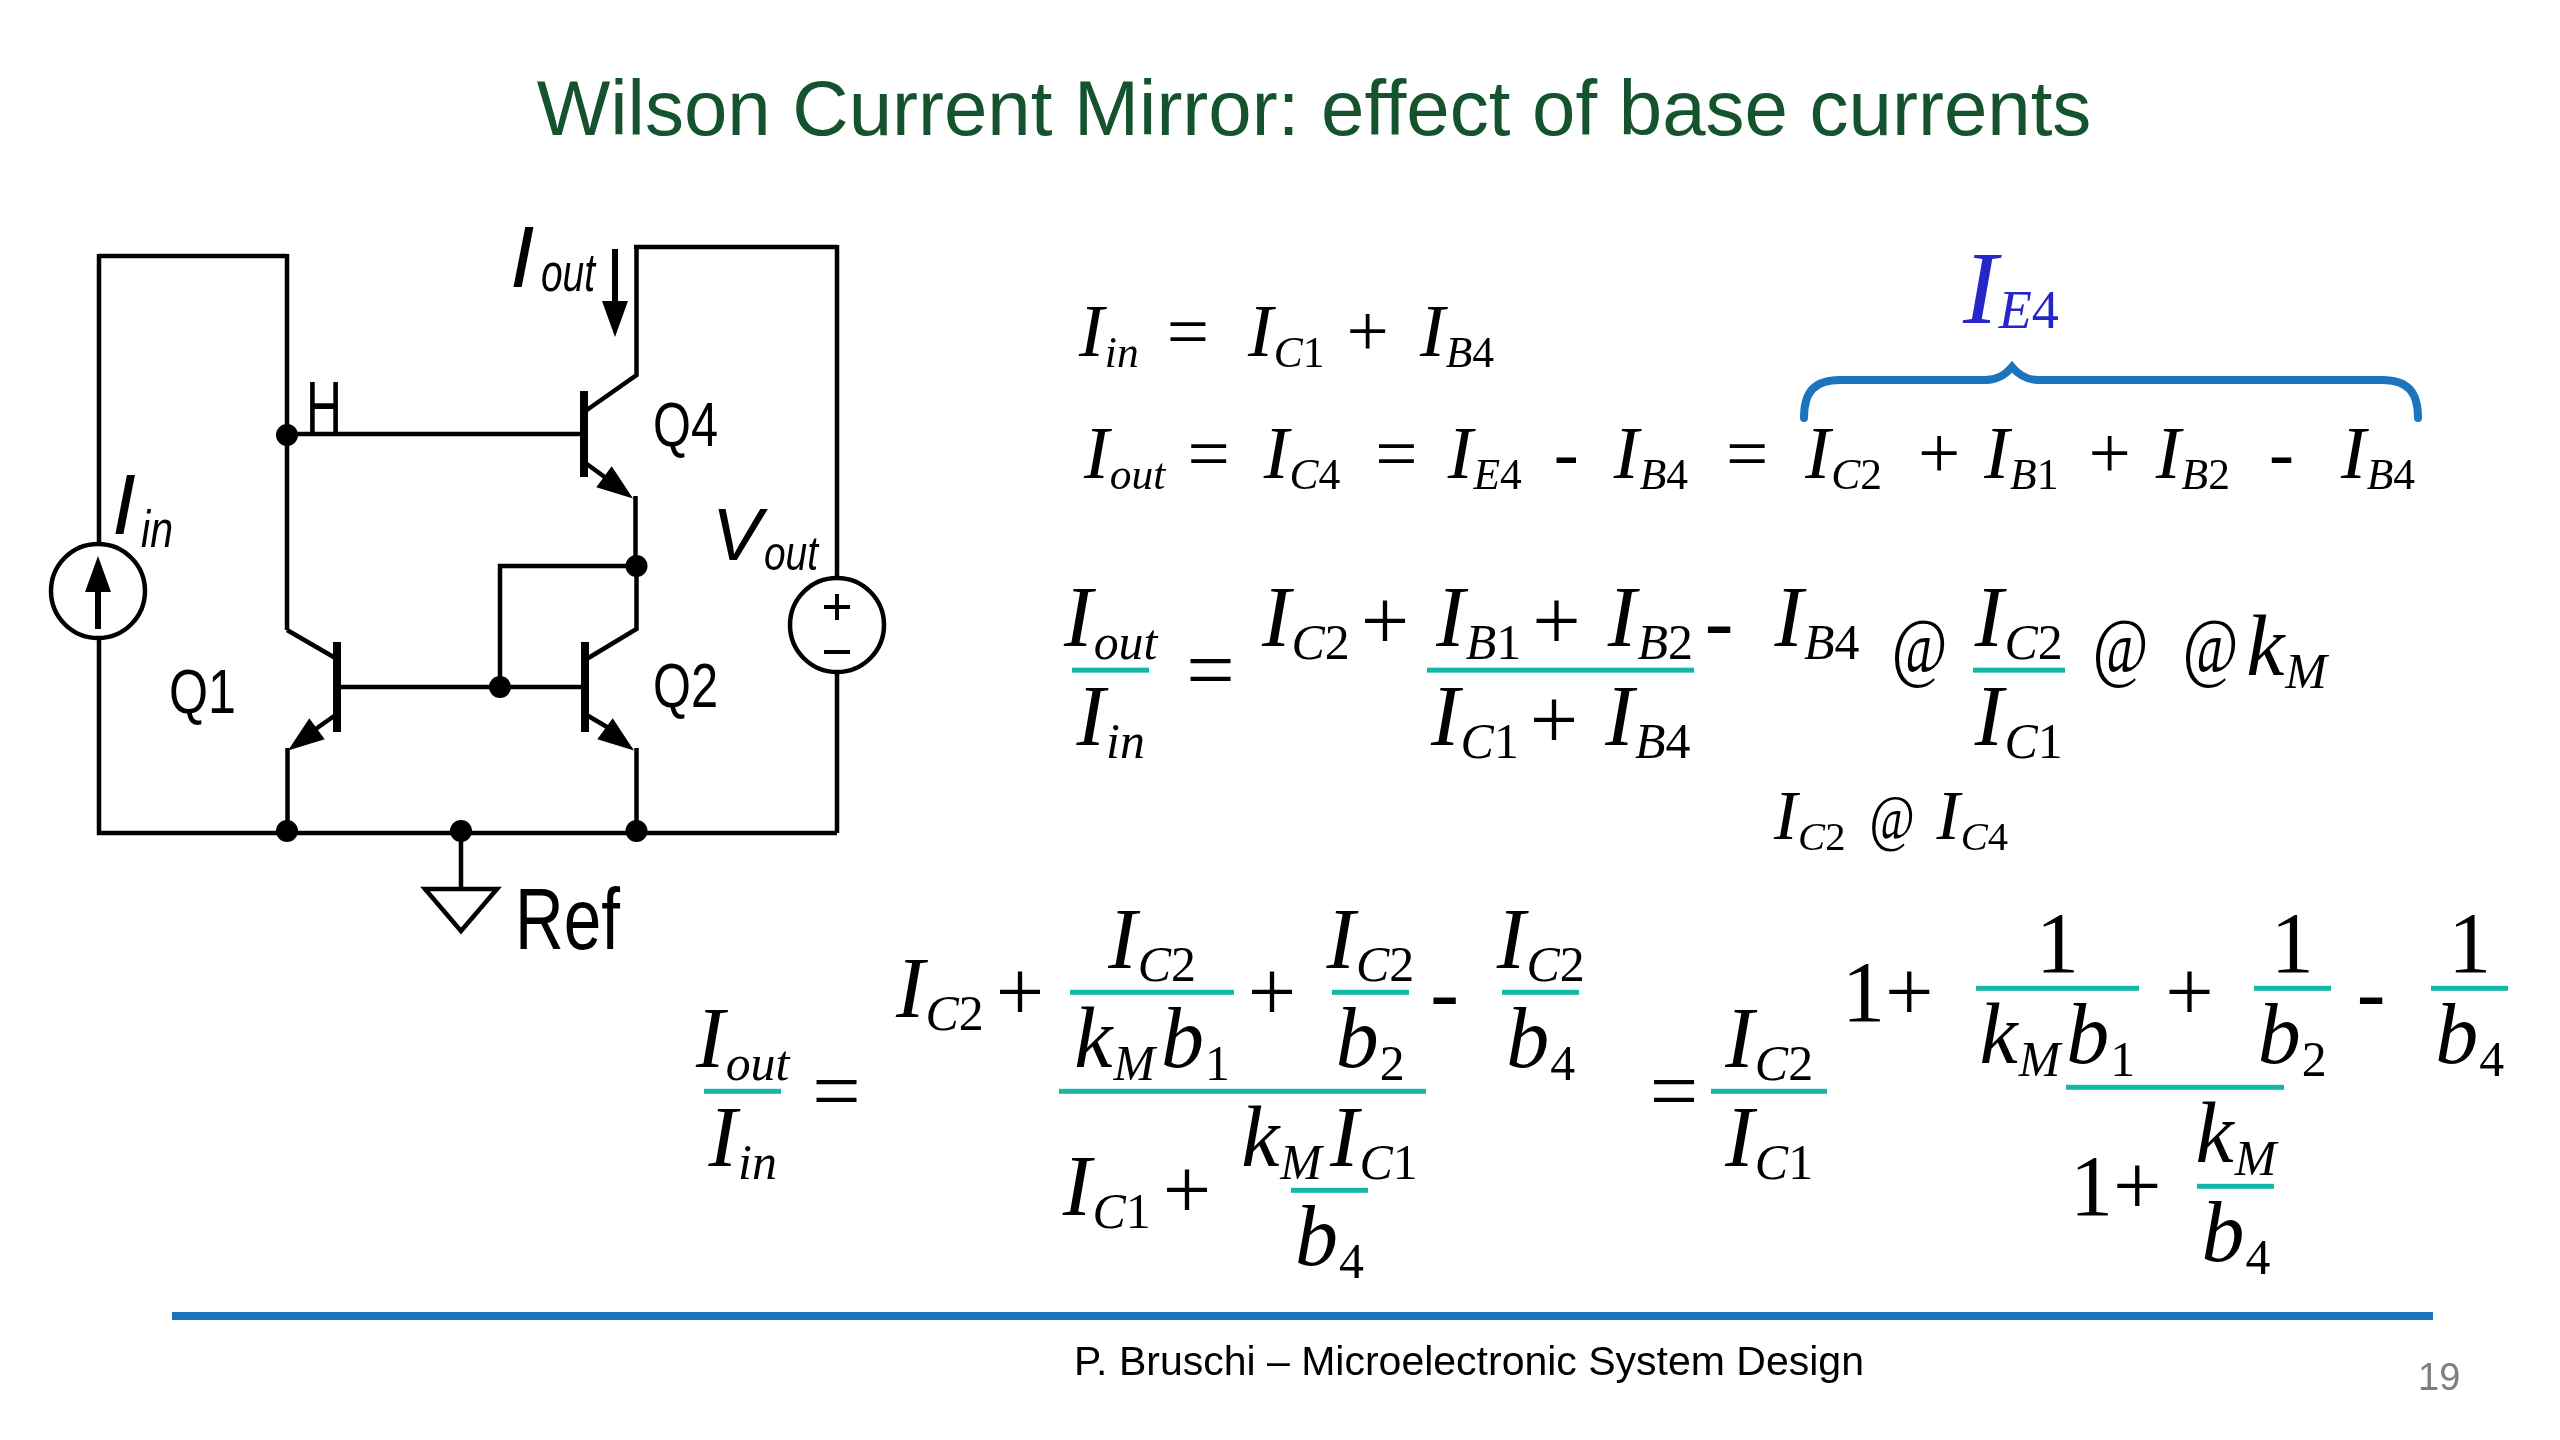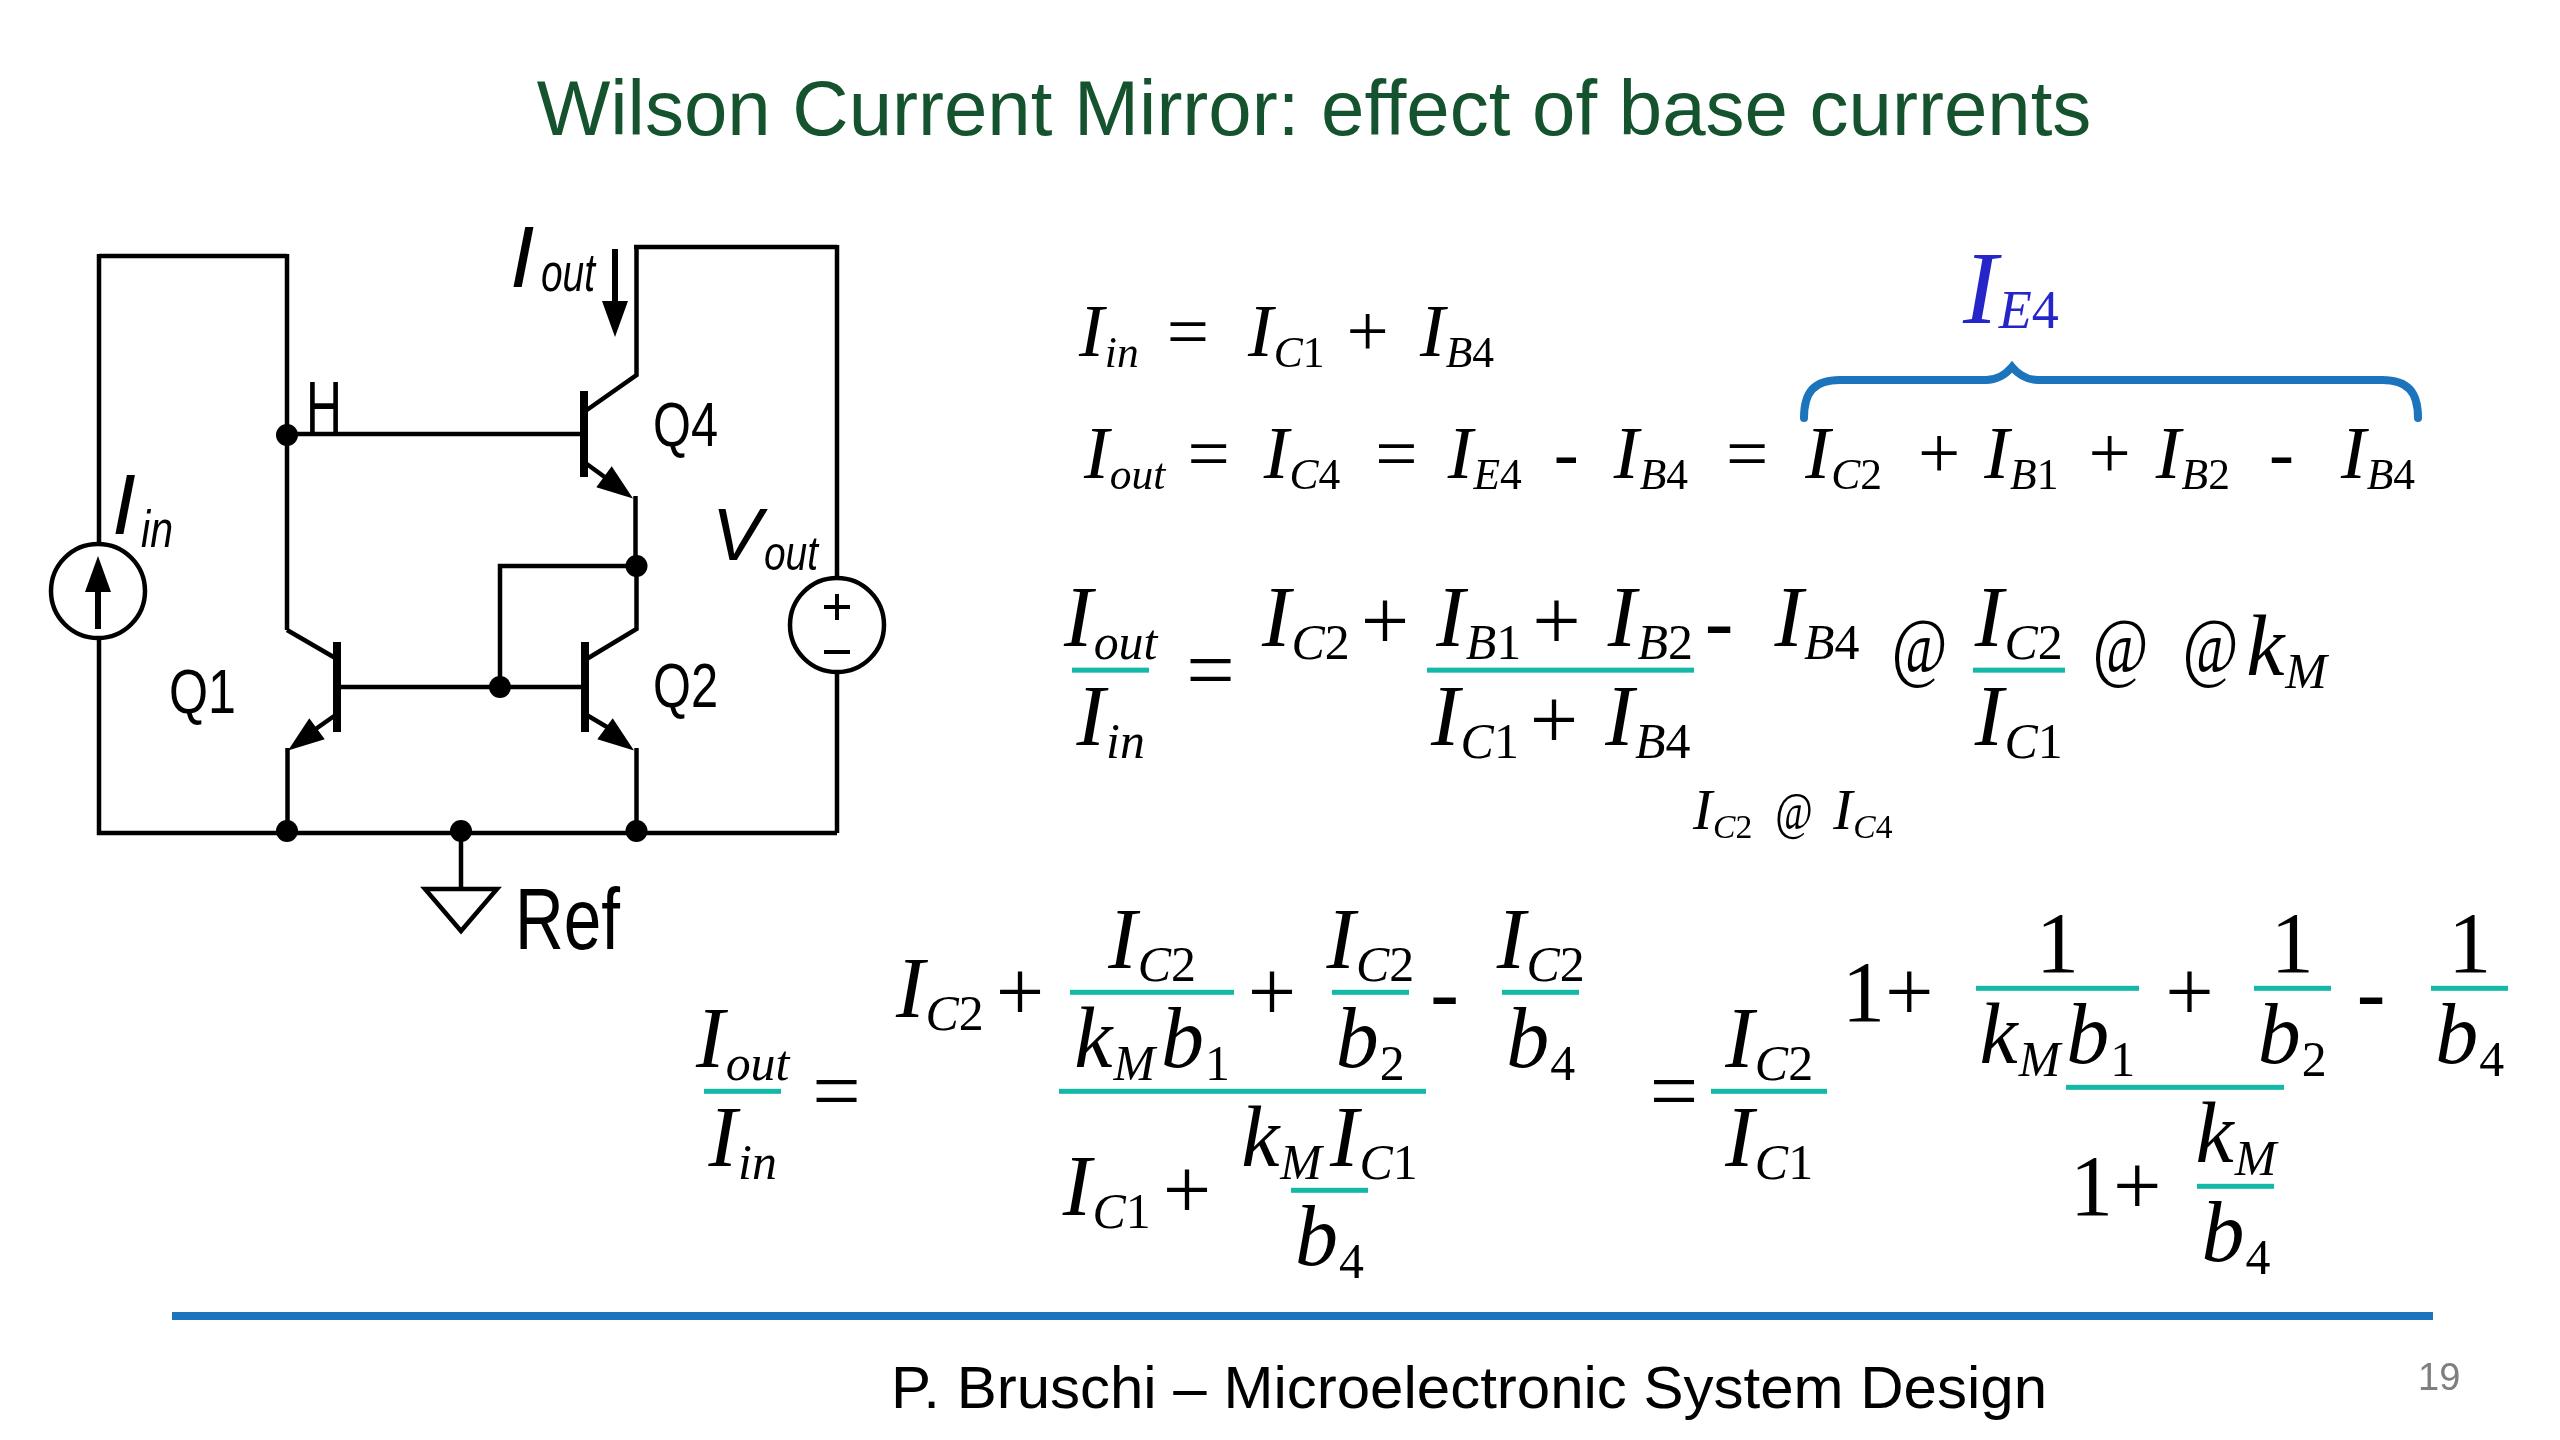--- a/index.html
+++ b/index.html
@@ -1,42 +1,42 @@
 <!DOCTYPE html>
 <html><head>
 <meta charset="utf-8">
 <style>
   html,body{margin:0;padding:0;}
   body{width:2560px;height:1440px;position:relative;background:#ffffff;overflow:hidden;
        font-family:"Liberation Sans",sans-serif;color:#000;}
   .abs{position:absolute;}
   #title{left:1314px;top:63px;transform:translateX(-50%);font-size:78px;color:#14532d;white-space:nowrap;}
   #footer-rule{left:172px;top:1312px;width:2261px;height:8px;}
-  #footer-text{left:1469px;top:1338px;transform:translateX(-50%);font-size:60px;white-space:nowrap;margin-top:15px;}
+  #footer-text{left:1469px;top:1338px;transform:translateX(-50%);font-size:41px;white-space:nowrap;}
   #page-number{left:2402px;top:1356px;font-size:38px;margin-left:16px;}
   .eq,.eqrow{position:absolute;color:#000;font-family:"Liberation Serif",serif;
              font-style:italic;line-height:1;white-space:nowrap;}
   .eqrow{display:flex;align-items:center;}
   .eqrow>span{flex:none;}
   .rm{font-style:normal;}
   .sb{font-size:0.58em;margin-left:0.02em;vertical-align:-0.26em;}
   .fr{display:inline-flex;flex-direction:column;align-items:center;text-align:center;}
   .fr .nu,.fr .de{display:flex;align-items:center;justify-content:center;padding:0 4px;box-sizing:border-box;}
   .fr .de{border-top:5px solid #14b8a6;}
   .fr.tight>.nu,.fr.tight>.de{padding:0 2px;}
   .fr.wide>.nu,.fr.wide>.de{padding:0 14px;}
   .sp{display:inline-block;flex:none;}
   .at{display:inline-block;font-size:0.9em;transform:scaleX(0.78);transform-origin:center;}
   .lift-at{position:relative;top:-24px;}
   .lift-km{position:relative;top:-20px;display:inline-block;}
   #eq1{left:1079px;top:293px;font-size:75px;}
   #eq2{left:1084px;top:415px;font-size:75px;}
   #ie4{left:1963px;top:236px;font-size:104px;}
   #eq3{left:1060px;top:670px;transform:translateY(-50%);font-size:86px;}
-  #eq4{left:1693px;top:781px;font-size:58px;}
+  #eq4{left:1774px;top:781px;font-size:70px;}
   #eq5{left:692px;top:1091px;transform:translateY(-50%);font-size:86px;}
   svg text{font-family:"Liberation Sans",sans-serif;fill:#000;}
   svg .it{font-style:italic;}
 </style>
 </head>
 <body>
 
 <div class="abs" id="title">Wilson Current Mirror: effect of base currents</div>
 
 <svg class="abs" style="left:0;top:0" width="2560" height="1440" viewBox="0 0 2560 1440">

